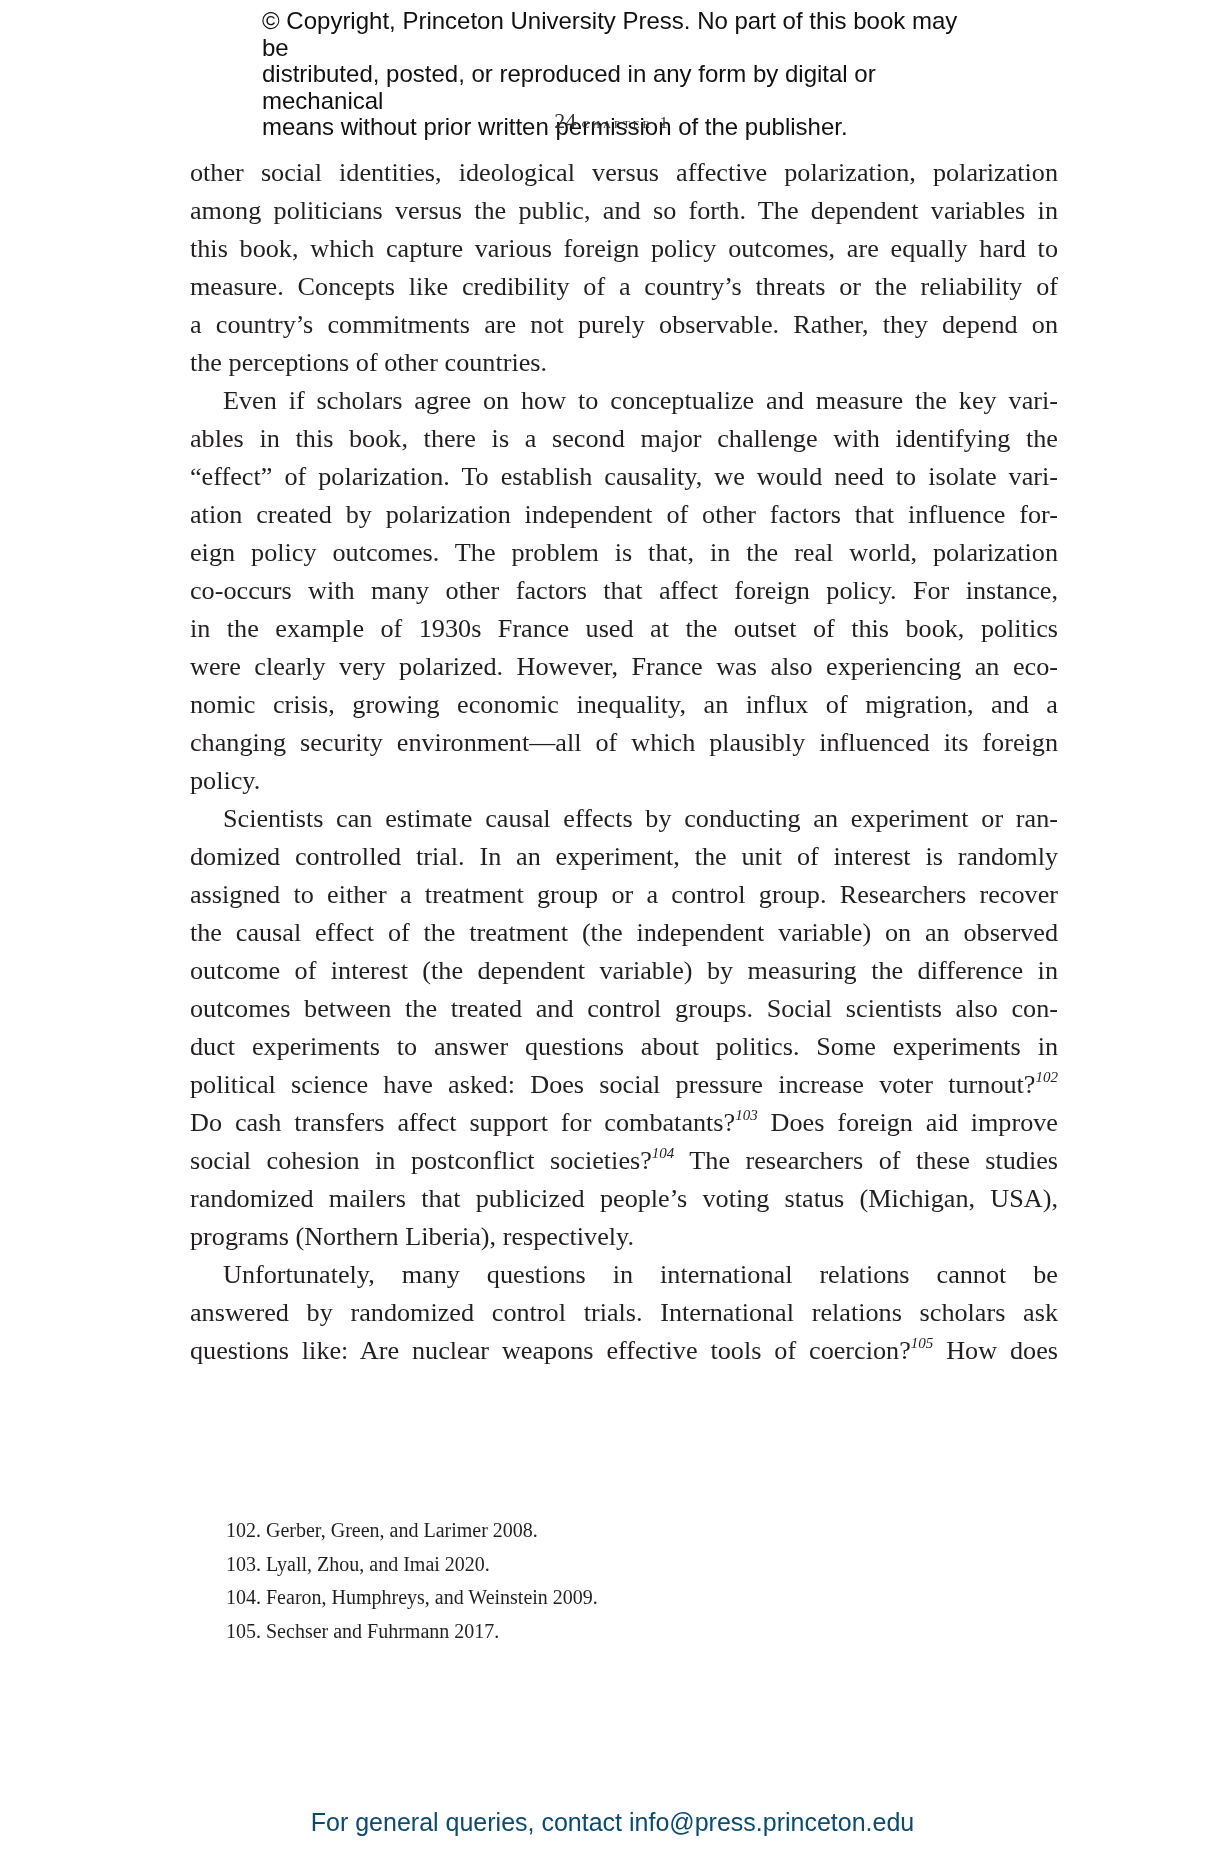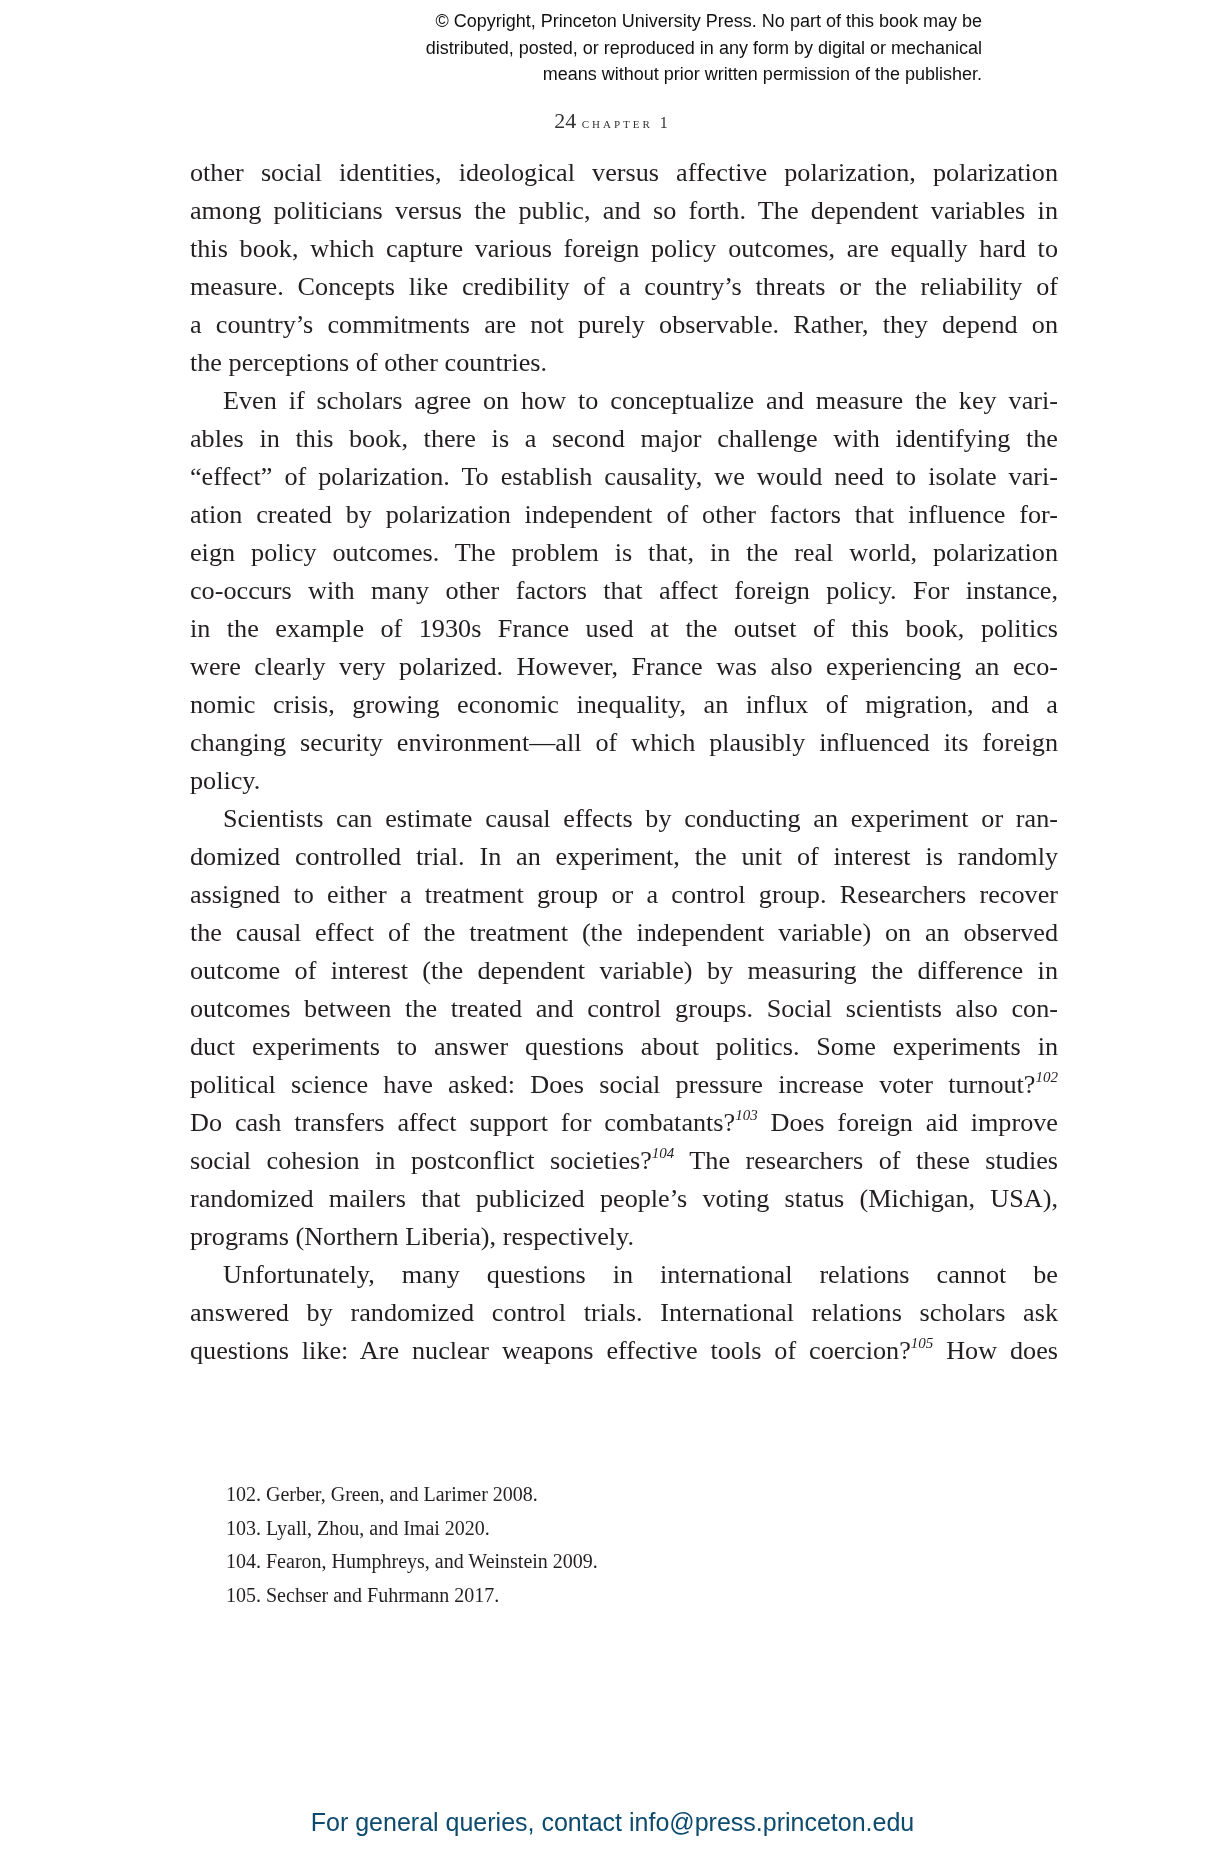--- a/index.html
+++ b/index.html
@@ -1,35 +1,35 @@
 <!DOCTYPE html>
 <html><head>
 <meta charset="utf-8">
 <style>
   html, body { margin: 0; padding: 0; background: #ffffff; }
   body { width: 1225px; height: 1850px; position: relative; overflow: hidden; color: #231f20; }
   .copyright {
     position: absolute; left: 262px; top: 8px; width: 720px;
-    font-family: "Liberation Sans", sans-serif; font-size: 18px; line-height: 26.5px; color: #111; text-align: right;
+    font-family: "Liberation Sans", sans-serif; font-size: 24px; line-height: 26.5px; color: #111;
   }
   .running-head {
     position: absolute; left: 0; width: 1225px; top: 108px; text-align: center;
     font-family: "Liberation Serif", serif; font-size: 22px; color: #333;
   }
   .running-head .pg { }
   .running-head .ch { font-variant: small-caps; letter-spacing: 3px; font-size: 16px; }
   .body-text {
     position: absolute; left: 190px; top: 154px; width: 868px;
     font-family: "Liberation Serif", serif; font-size: 26.2px; line-height: 38px; color: #231f20;
   }
   .line { display: block; text-align: justify; text-align-last: justify; white-space: nowrap; height: 38px; }
   .line.last { text-align-last: left; }
   sup { font-size: 15px; line-height: 0; vertical-align: 11px; font-style: italic; }
   .footnotes {
-    position: absolute; left: 226px; top: 1478px; width: 800px;
+    position: absolute; left: 226px; top: 1514px; width: 800px;
     font-family: "Liberation Serif", serif; font-size: 20px; line-height: 33.5px; color: #231f20;
   }
   .footer {
     position: absolute; left: 0; width: 1225px; top: 1808px; text-align: center;
     font-family: "Liberation Sans", sans-serif; font-size: 25px; color: #0c4a6e;
   }
 </style>
 </head>
 <body>
 

